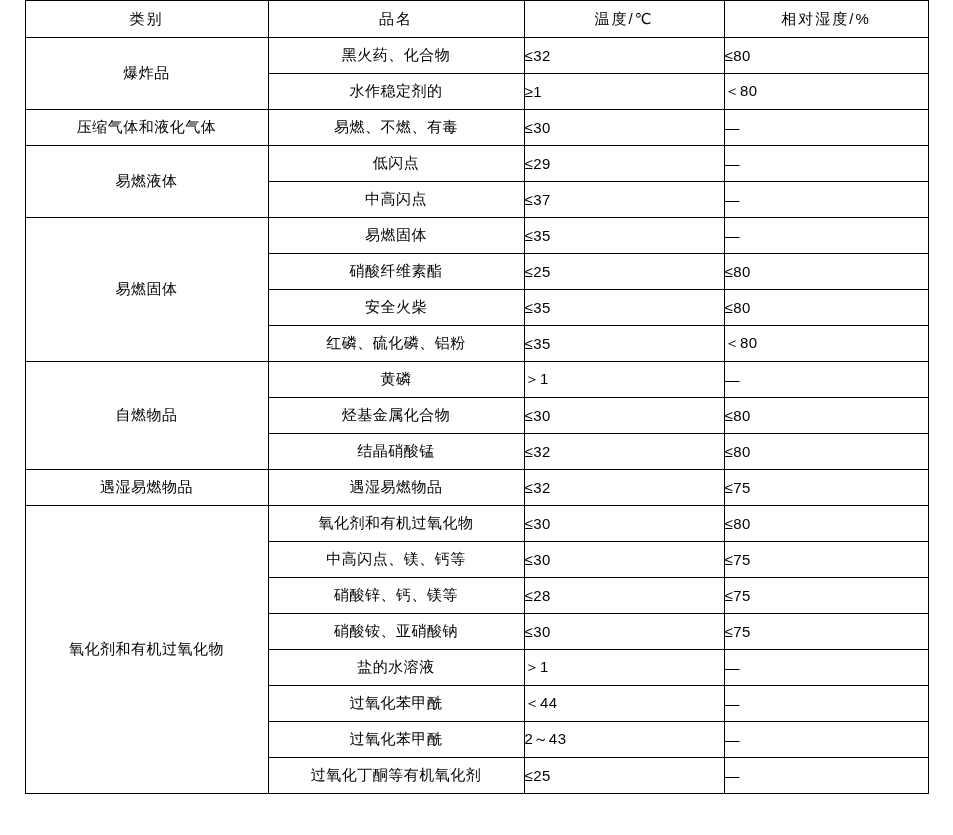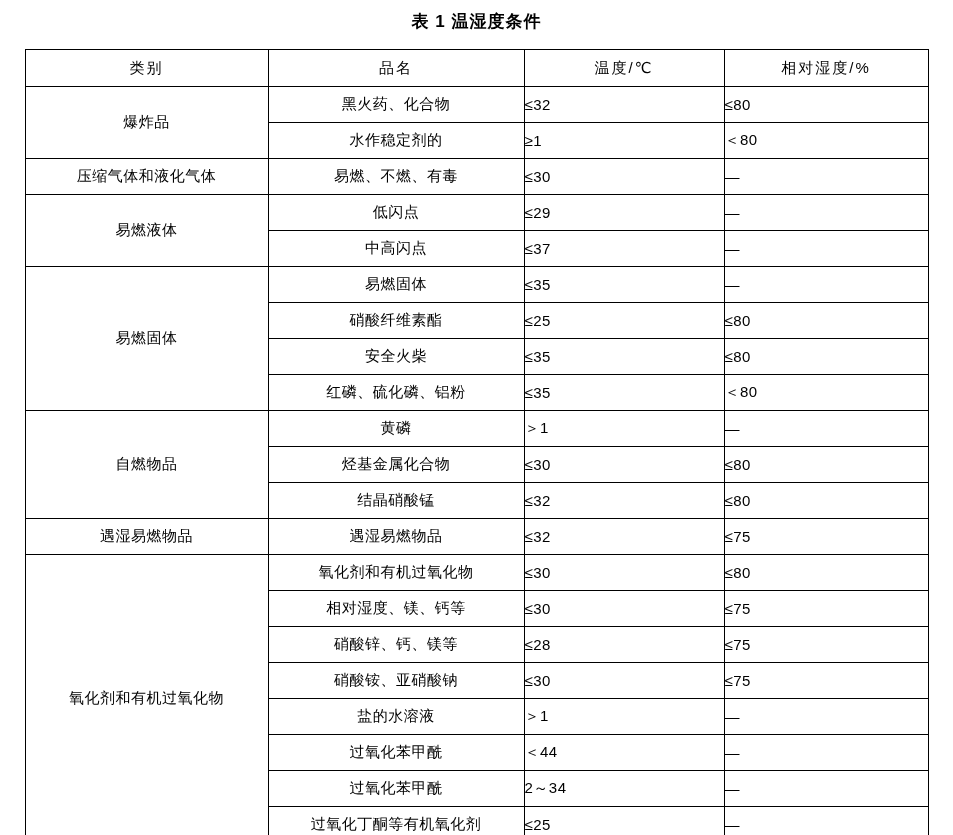--- a/index.html
+++ b/index.html
@@ -67,21 +67,20 @@
   col.c-cat { width: 243px; }
   col.c-name { width: 256px; }
   col.c-temp { width: 200px; }
   col.c-hum { width: 204px; }
 </style>
 </head>
 <body>
 
 <div class="page">
 
-  <div class="table-title">表 1   温湿度条件</div>
 
   <table class="cond">
     <colgroup>
       <col class="c-cat">
       <col class="c-name">
       <col class="c-temp">
       <col class="c-hum">
     </colgroup>
     <thead>
       <tr>
@@ -163,21 +162,21 @@
           <td class="num">≤32</td>
           <td class="num">≤75</td>
         </tr>
         <tr>
           <td class="cat" rowspan="8">氧化剂和有机过氧化物</td>
           <td class="name">氧化剂和有机过氧化物</td>
           <td class="num">≤30</td>
           <td class="num">≤80</td>
         </tr>
         <tr>
-          <td class="name">相对湿度、镁、钙等</td>
+          <td class="name">中高闪点、镁、钙等</td>
           <td class="num">≤30</td>
           <td class="num">≤75</td>
         </tr>
         <tr>
           <td class="name">硝酸锌、钙、镁等</td>
           <td class="num">≤28</td>
           <td class="num">≤75</td>
         </tr>
         <tr>
           <td class="name">硝酸铵、亚硝酸钠</td>
@@ -189,21 +188,21 @@
           <td class="num">＞1</td>
           <td class="num">—</td>
         </tr>
         <tr>
           <td class="name">过氧化苯甲酰</td>
           <td class="num">＜44</td>
           <td class="num">—</td>
         </tr>
         <tr>
           <td class="name">过氧化苯甲酰</td>
-          <td class="num">2～34</td>
+          <td class="num">2～43</td>
           <td class="num">—</td>
         </tr>
         <tr>
           <td class="name">过氧化丁酮等有机氧化剂</td>
           <td class="num">≤25</td>
           <td class="num">—</td>
         </tr>
       </tbody>
   </table>
 

